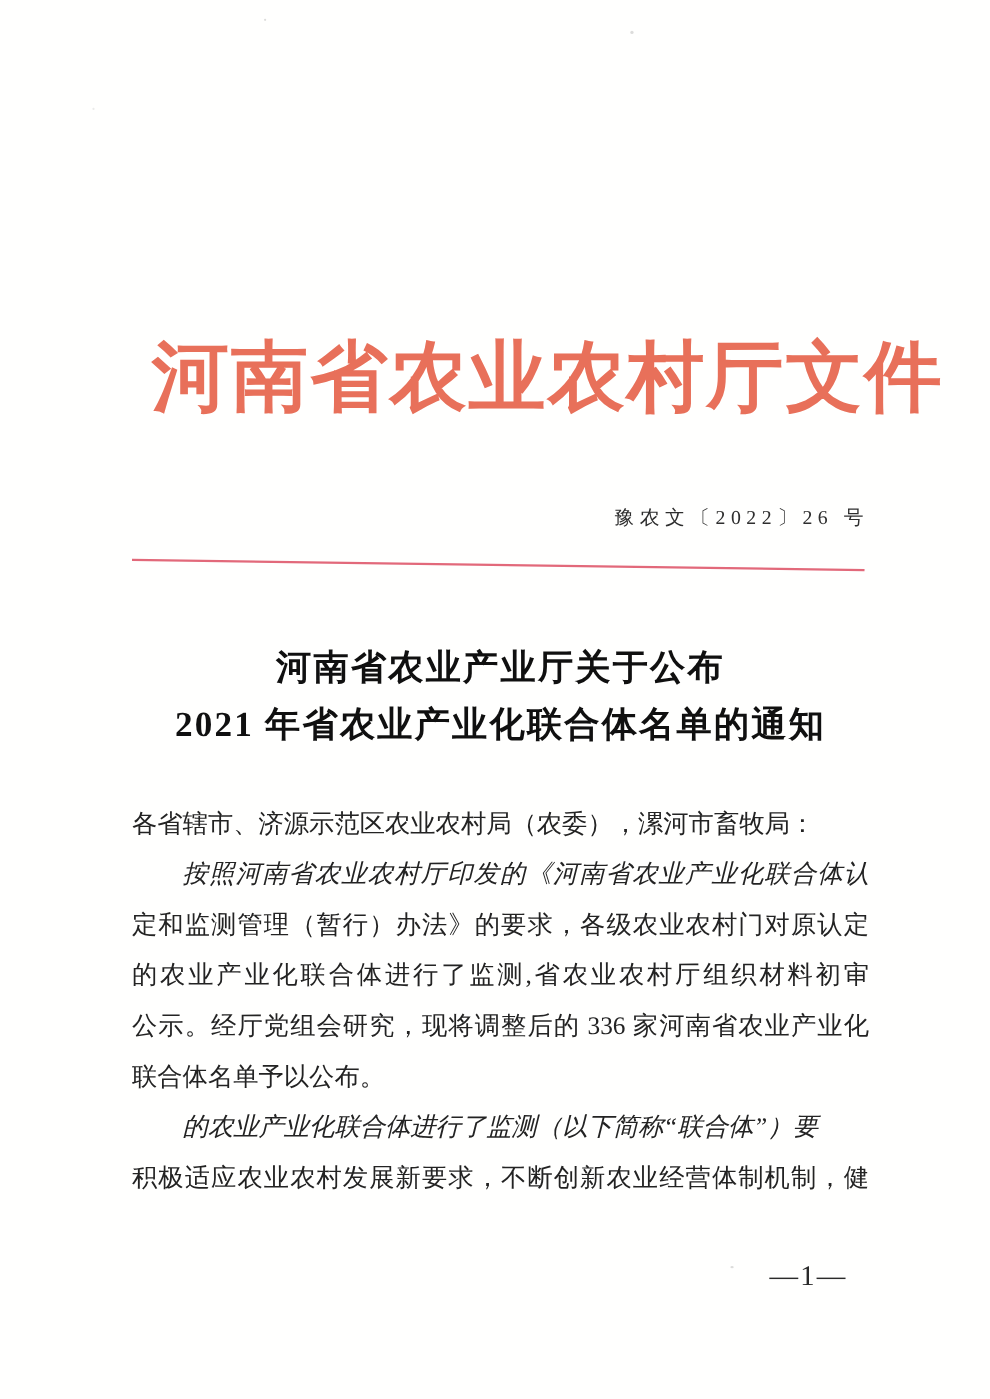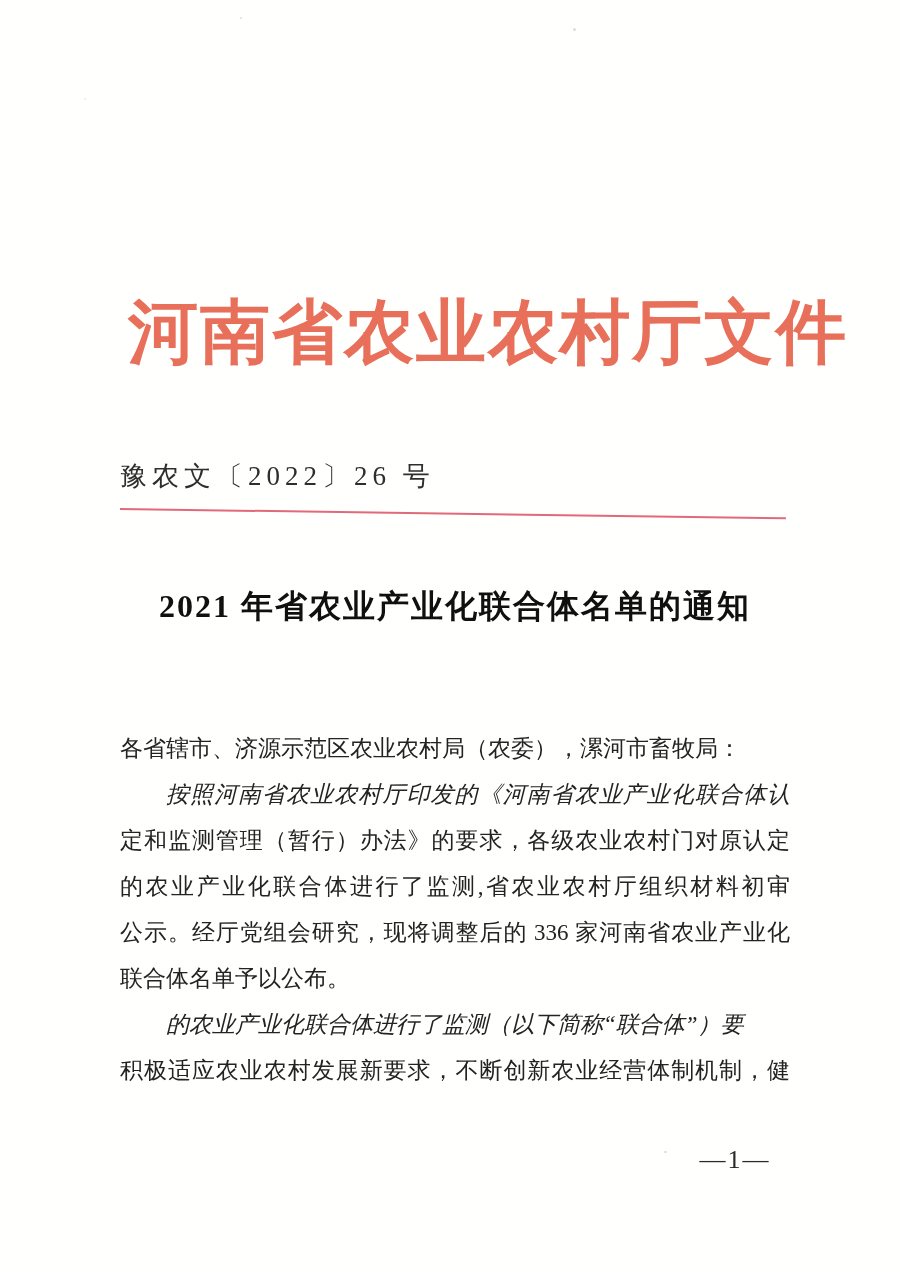--- a/index.html
+++ b/index.html
@@ -15,37 +15,37 @@
     overflow: hidden;
     font-family: "Liberation Serif", "DejaVu Serif", serif;
   }
 
   
   .red-header {
     position: absolute;
     top: 278px;
     left: 120px;
     width: 670px;
-    margin: 8px;
+    margin: 18px;
     text-align: center;
     font-size: 70px;
     font-weight: 700;
     letter-spacing: 2px;
     white-space: nowrap;
     color: var(--header-red, #e8705a);
   }
 
   
   .doc-number {
     position: absolute;
     top: 458px;
     left: 120px;
     width: 670px;
-    text-align: left;
-    font-size: 27px;
+    text-align: right;
+    font-size: 18px;
     letter-spacing: 5px;
     color: #2e2e2e;
   }
 
   
   .red-line {
     position: absolute;
     top: 508px;
     left: 120px;
     width: 666px;
@@ -124,20 +124,21 @@
 
 <div class="page">
 
   <h1 class="red-header">河南省农业农村厅文件</h1>
 
   <div class="doc-number">豫农文〔2022〕26 号</div>
 
   <div class="red-line"></div>
 
   <div class="doc-title">
+    <div>河南省农业产业厅关于公布</div>
     <div>2021 年省农业产业化联合体名单的通知</div>
   </div>
 
   <div class="body-block">
     <div class="line">各省辖市、济源示范区农业农村局（农委），漯河市畜牧局：</div>
     <div class="line indent j">按照河南省农业农村厅印发的《河南省农业产业化联合体认</div>
     <div class="line j">定和监测管理（暂行）办法》的要求，各级农业农村门对原认定</div>
     <div class="line j">的农业产业化联合体进行了监测,省农业农村厅组织材料初审</div>
     <div class="line j">公示。经厅党组会研究，现将调整后的 336 家河南省农业产业化</div>
     <div class="line">联合体名单予以公布。</div>

